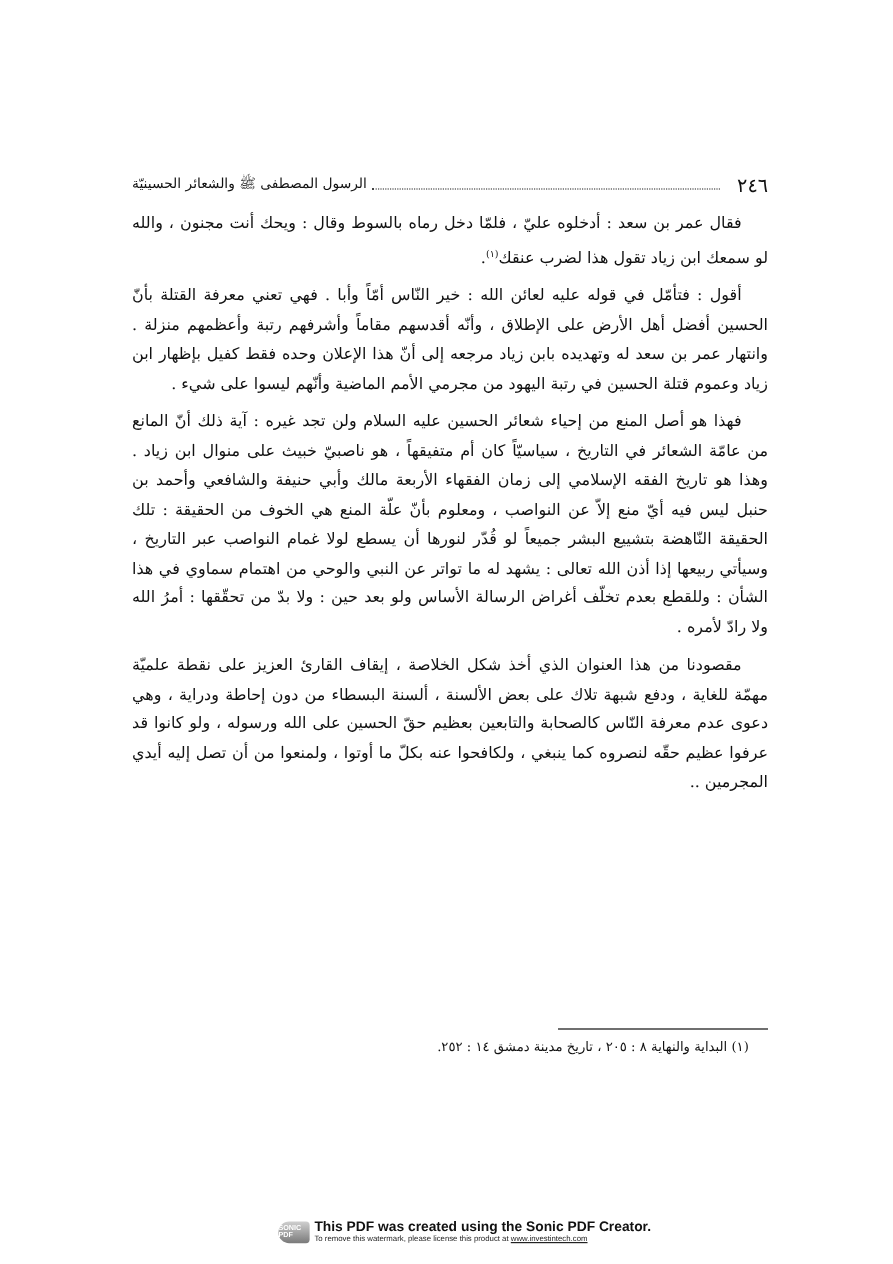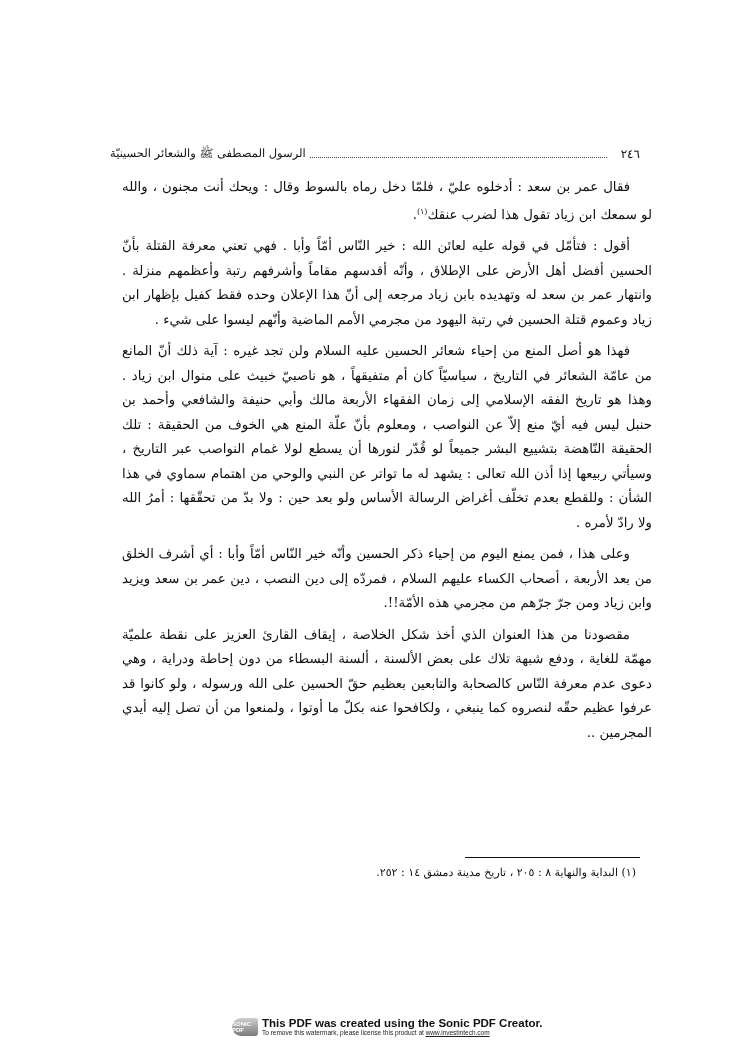--- a/index.html
+++ b/index.html
@@ -1,31 +1,31 @@
 <!DOCTYPE html>
 <html><head>
 <meta charset="utf-8">
 <style>
   html, body { margin: 0; padding: 0; background: #ffffff; }
   body { width: 744px; height: 1053px; position: relative; overflow: hidden;
          font-family: "DejaVu Serif", "Liberation Serif", serif; color: #111; }
   .page { position: absolute; left: 110px; top: 0; width: 530px; height: 1053px; }
   .header { position: absolute; top: 145px; left: 0; width: 530px; height: 18px;
             direction: rtl; display: flex; align-items: center; font-size: 11.5px; }
-  .header .pnum { letter-spacing: 4px; font-size: 12px; margin-left: 14px; white-space: nowrap; }
+  .header .pnum { letter-spacing: 4px; font-size: 16px; margin-left: 14px; white-space: nowrap; }
   .header .dots { flex: 1; border-bottom: 1px dotted #444; height: 0; margin-top: 6px; margin-left: 4px; }
   .header .title { white-space: nowrap; text-align: right; }
   .body-text { position: absolute; top: 175px; left: 0; width: 530px; direction: rtl;
-               text-align: justify; font-size: 13.3px; line-height: 24.5px; margin-left: 12px; }
+               text-align: justify; font-size: 13.3px; line-height: 24.5px; }
   .body-text p { margin: 0 0 7px 0; text-indent: 22px; text-align-last: right; }
   .fn-ref { font-size: 8px; vertical-align: super; }
   .heading { direction: rtl; text-align: center; font-weight: bold; font-size: 15px;
              margin: 2px 0 6px 0; line-height: 26px; }
   .fn-rule { position: absolute; top: 857px; right: 0; width: 175px; border-top: 1.5px solid #111; }
-  .footnote { position: absolute; top: 866px; right: 4px; width: 530px; direction: rtl;
+  .footnote { position: absolute; top: 866px; right: 16px; width: 530px; direction: rtl;
               text-align: right; font-size: 11px; }
   .watermark { position: absolute; top: 1018px; left: 232px; display: flex; align-items: flex-start; gap: 4px; }
   .wm-logo { width: 26px; height: 18px; border-radius: 9px 3px 3px 9px;
              background: linear-gradient(#cfcfcf, #7a7a7a); color: #fff; font-family: "Liberation Sans", sans-serif;
              font-size: 6px; font-weight: bold; display: flex; align-items: center; justify-content: center; }
   .wm-text { font-family: "Liberation Sans", sans-serif; line-height: 1; }
   .wm-line1 { font-size: 11.5px; font-weight: bold; color: #111; }
   .wm-line2 { font-size: 6.5px; color: #222; }
   .wm-link { text-decoration: underline; }
 </style>
@@ -37,21 +37,20 @@
   <div class="header">
     <span class="pnum">٢٤٦</span>
     <span class="dots"></span>
     <span class="title">الرسول المصطفى ﷺ والشعائر الحسينيّة</span>
   </div>
 
   <div class="body-text">
     <p><span>فقال عمر بن سعد : أدخلوه عليّ ، فلمّا دخل رماه بالسوط وقال : ويحك أنت مجنون ، والله لو سمعك ابن زياد تقول هذا لضرب عنقك</span><sup class="fn-ref">(١)</sup>.</p>
     <p>أقول : فتأمّل في قوله عليه لعائن الله : خير النّاس أمّاً وأبا . فهي تعني معرفة القتلة بأنّ الحسين أفضل أهل الأرض على الإطلاق ، وأنّه أقدسهم مقاماً وأشرفهم رتبة وأعظمهم منزلة . وانتهار عمر بن سعد له وتهديده بابن زياد مرجعه إلى أنّ هذا الإعلان وحده فقط كفيل بإظهار ابن زياد وعموم قتلة الحسين في رتبة اليهود من مجرمي الأمم الماضية وأنّهم ليسوا على شيء .</p>
     <p>فهذا هو أصل المنع من إحياء شعائر الحسين عليه السلام ولن تجد غيره : آية ذلك أنّ المانع من عامّة الشعائر في التاريخ ، سياسيّاً كان أم متفيقهاً ، هو ناصبيّ خبيث على منوال ابن زياد . وهذا هو تاريخ الفقه الإسلامي إلى زمان الفقهاء الأربعة مالك وأبي حنيفة والشافعي وأحمد بن حنبل ليس فيه أيّ منع إلاّ عن النواصب ، ومعلوم بأنّ علّة المنع هي الخوف من الحقيقة : تلك الحقيقة النّاهضة بتشييع البشر جميعاً لو قُدّر لنورها أن يسطع لولا غمام النواصب عبر التاريخ ، وسيأتي ربيعها إذا أذن الله تعالى : يشهد له ما تواتر عن النبي والوحي من اهتمام سماوي في هذا الشأن : وللقطع بعدم تخلّف أغراض الرسالة الأساس ولو بعد حين : ولا بدّ من تحقّقها : أمرُ الله ولا رادّ لأمره .</p>
-    <p>وعلى هذا ، فمن يمنع اليوم من إحياء ذكر الحسين وأنّه خير النّاس أمّاً وأبا : أي أشرف الخلق من بعد الأربعة ، أصحاب الكساء عليهم السلام ، فمردّه إلى دين النصب ، دين عمر بن سعد ويزيد وابن زياد ومن جرّ جرّهم من مجرمي هذه الأمّة!!.</p>
     <p>مقصودنا من هذا العنوان الذي أخذ شكل الخلاصة ، إيقاف القارئ العزيز على نقطة علميّة مهمّة للغاية ، ودفع شبهة تلاك على بعض الألسنة ، ألسنة البسطاء من دون إحاطة ودراية ، وهي دعوى عدم معرفة النّاس كالصحابة والتابعين بعظيم حقّ الحسين على الله ورسوله ، ولو كانوا قد عرفوا عظيم حقّه لنصروه كما ينبغي ، ولكافحوا عنه بكلّ ما أوتوا ، ولمنعوا من أن تصل إليه أيدي المجرمين ..</p>
   </div>
 
   <div class="fn-rule"></div>
   <div class="footnote">(١) البداية والنهاية ٨ : ٢٠٥ ، تاريخ مدينة دمشق ١٤ : ٢٥٢.</div>
 </div>
 
 <div class="watermark">
   <div class="wm-logo">SONIC PDF</div>
   <div class="wm-text">

